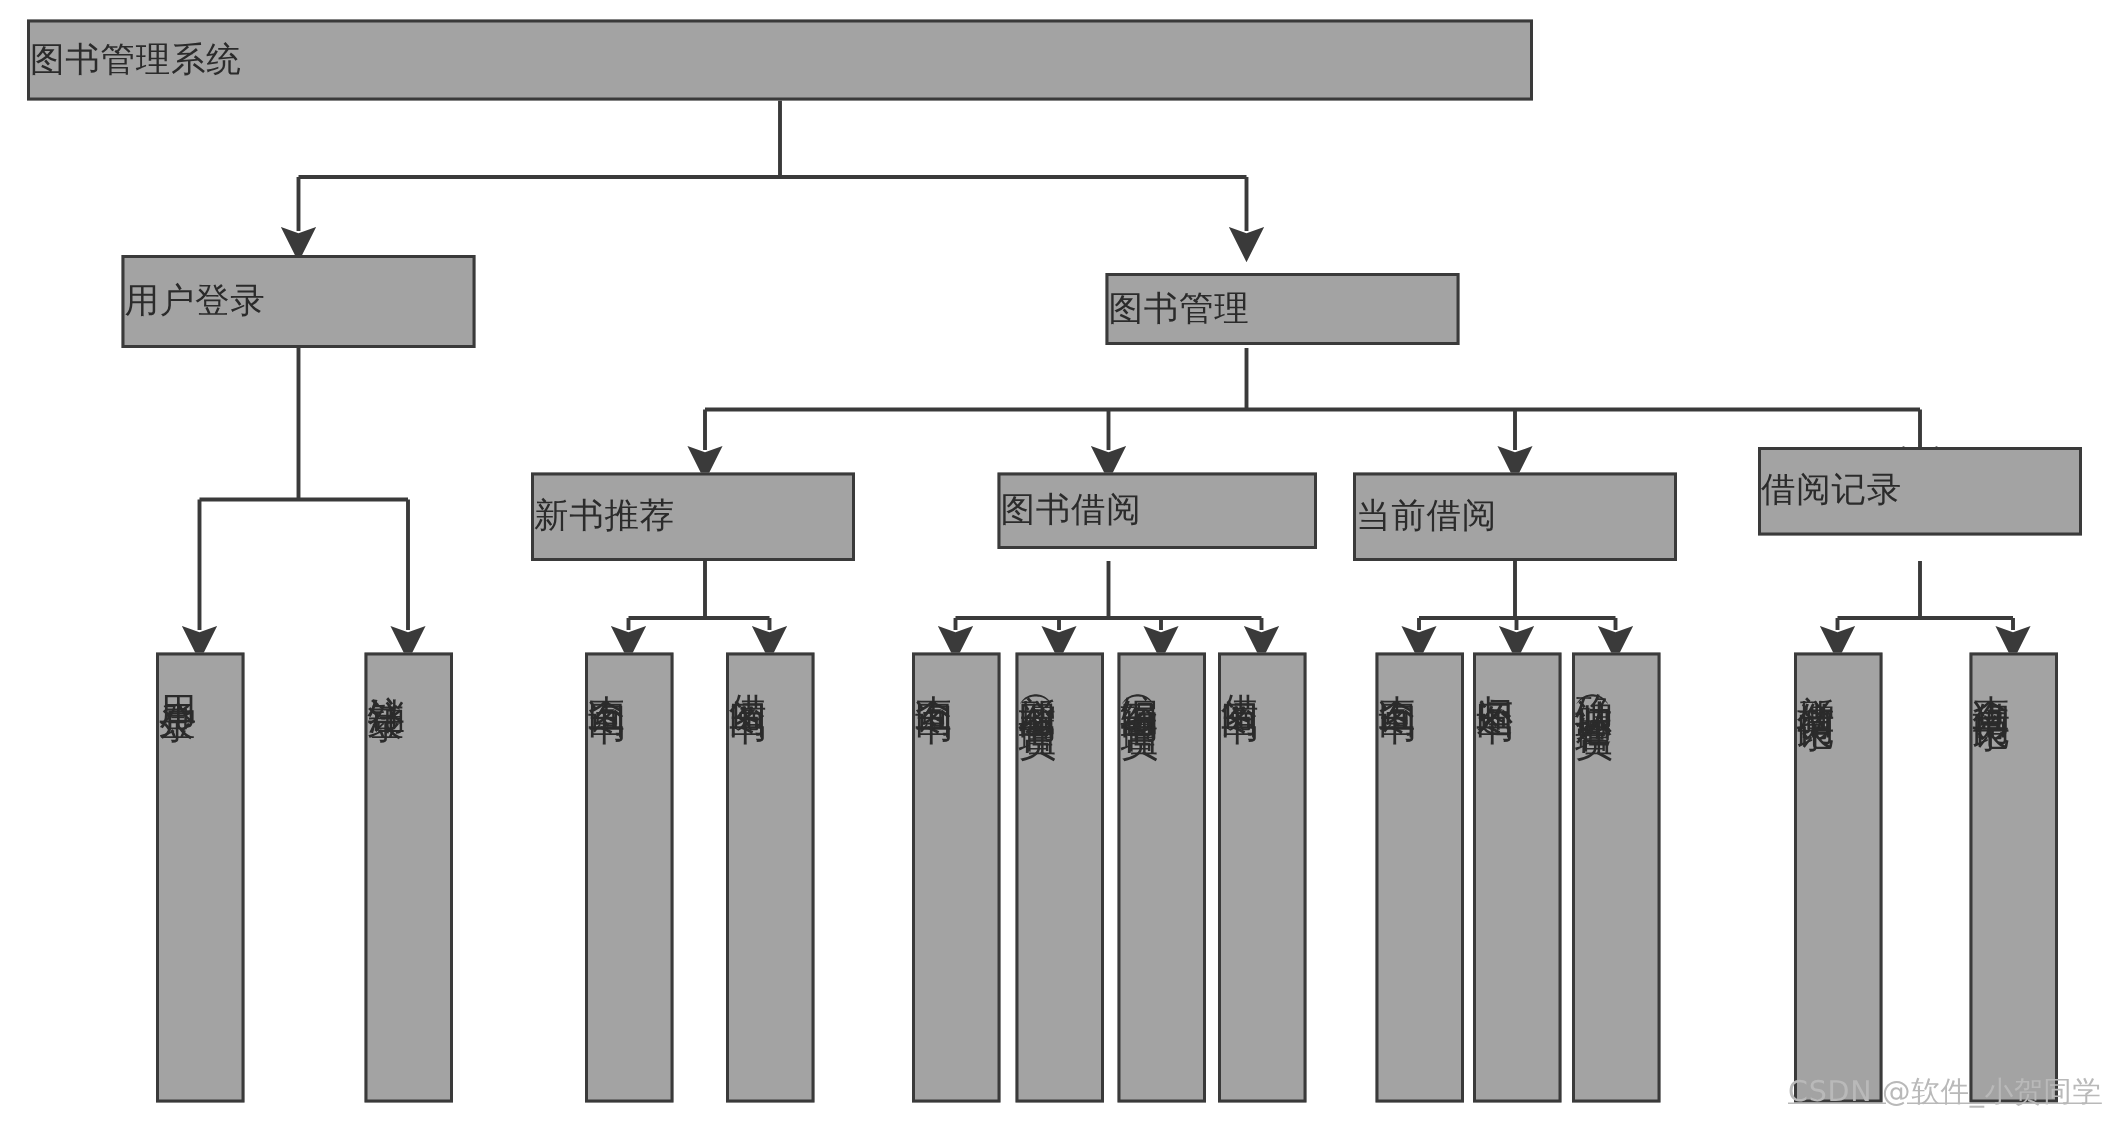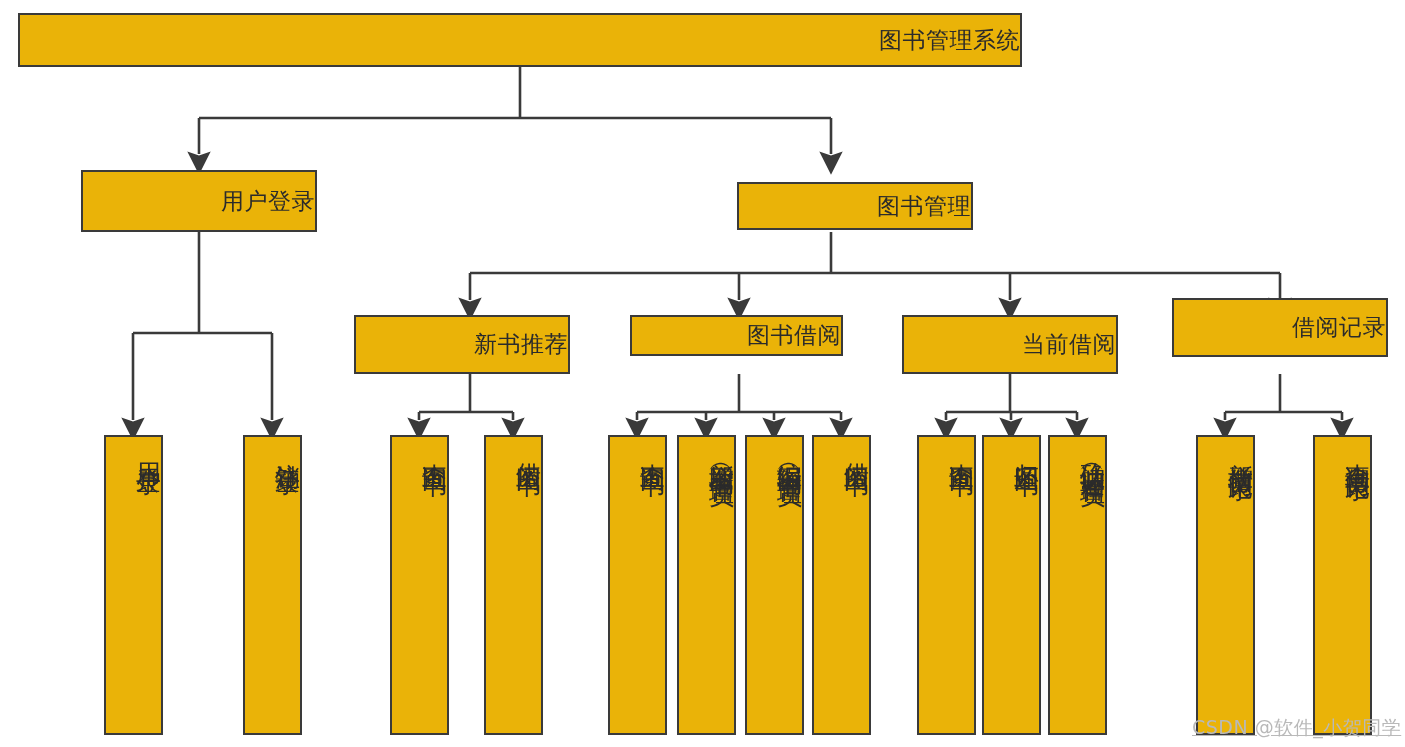--- a/index.html
+++ b/index.html
@@ -23,24 +23,24 @@
     left: 0;
     top: 0;
     width: 1405px;
     height: 747px;
     pointer-events: none;
   }
   .node {
     position: absolute;
     box-sizing: border-box;
     border: 2.2px solid #3a3a3a;
-    background: #eab308;
+    background: #a3a3a3;
     display: flex;
     align-items: center;
-    justify-content: flex-end;
+    justify-content: flex-start;
     color: #2b2b2b;
   }
   .node .label {
     display: block;
     text-align: center;
     line-height: 1.08;
     letter-spacing: 0.5px;
   }
   
   .node.horiz .label {
@@ -133,21 +133,21 @@
   <div class="node horiz" style="left:81px; top:170px; width:236px; height:62px;">
     <span class="label">用户登录</span>
   </div>
   <div class="node horiz" style="left:711px; top:182px; width:236px; height:48px;margin-left:26px;">
     <span class="label">图书管理</span>
   </div>
 
   <div class="node horiz" style="left:354px; top:315px; width:216px; height:59px;">
     <span class="label">新书推荐</span>
   </div>
-  <div class="node horiz" style="left:630px; top:315px; width:213px; height:41px;padding-left:36px;">
+  <div class="node horiz" style="left:665px; top:315px; width:213px; height:51px;">
     <span class="label">图书借阅</span>
   </div>
   <div class="node horiz" style="left:902px; top:315px; width:216px; height:59px;">
     <span class="label">当前借阅</span>
   </div>
   <div class="node horiz" style="left:1172px; top:298px; width:216px; height:59px;">
     <span class="label">借阅记录</span>
   </div>
 
   <div class="node vert" style="left:104px; top:435px; width:59px; height:300px;">

